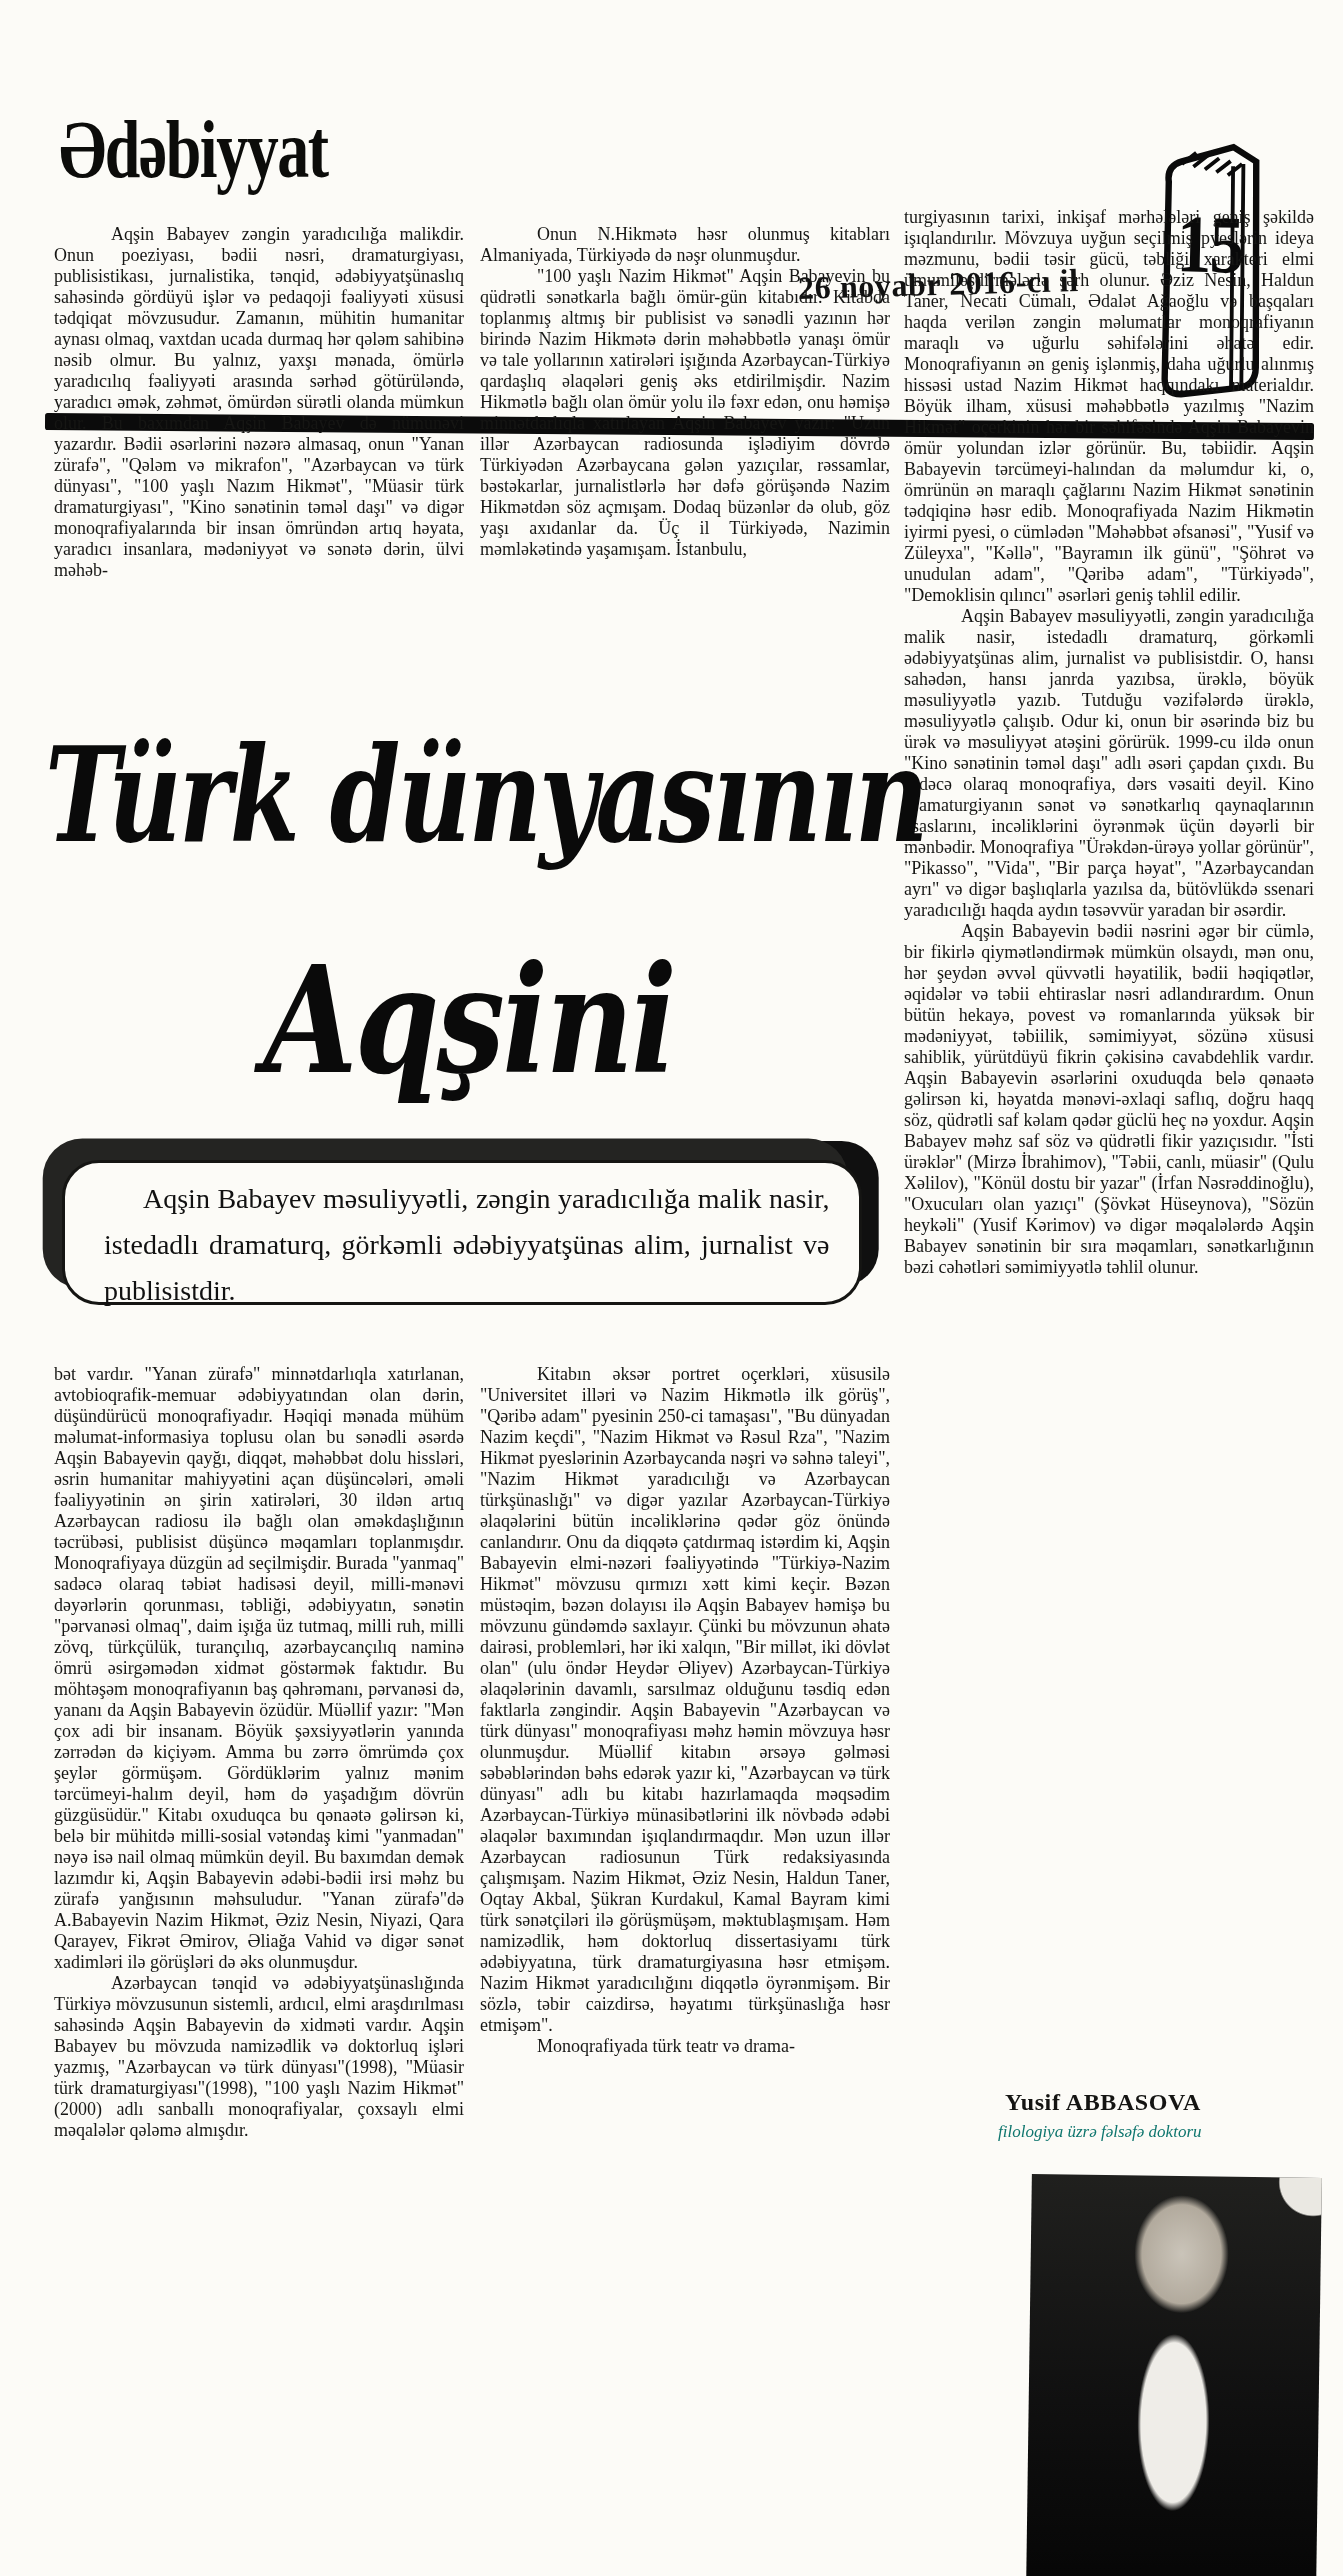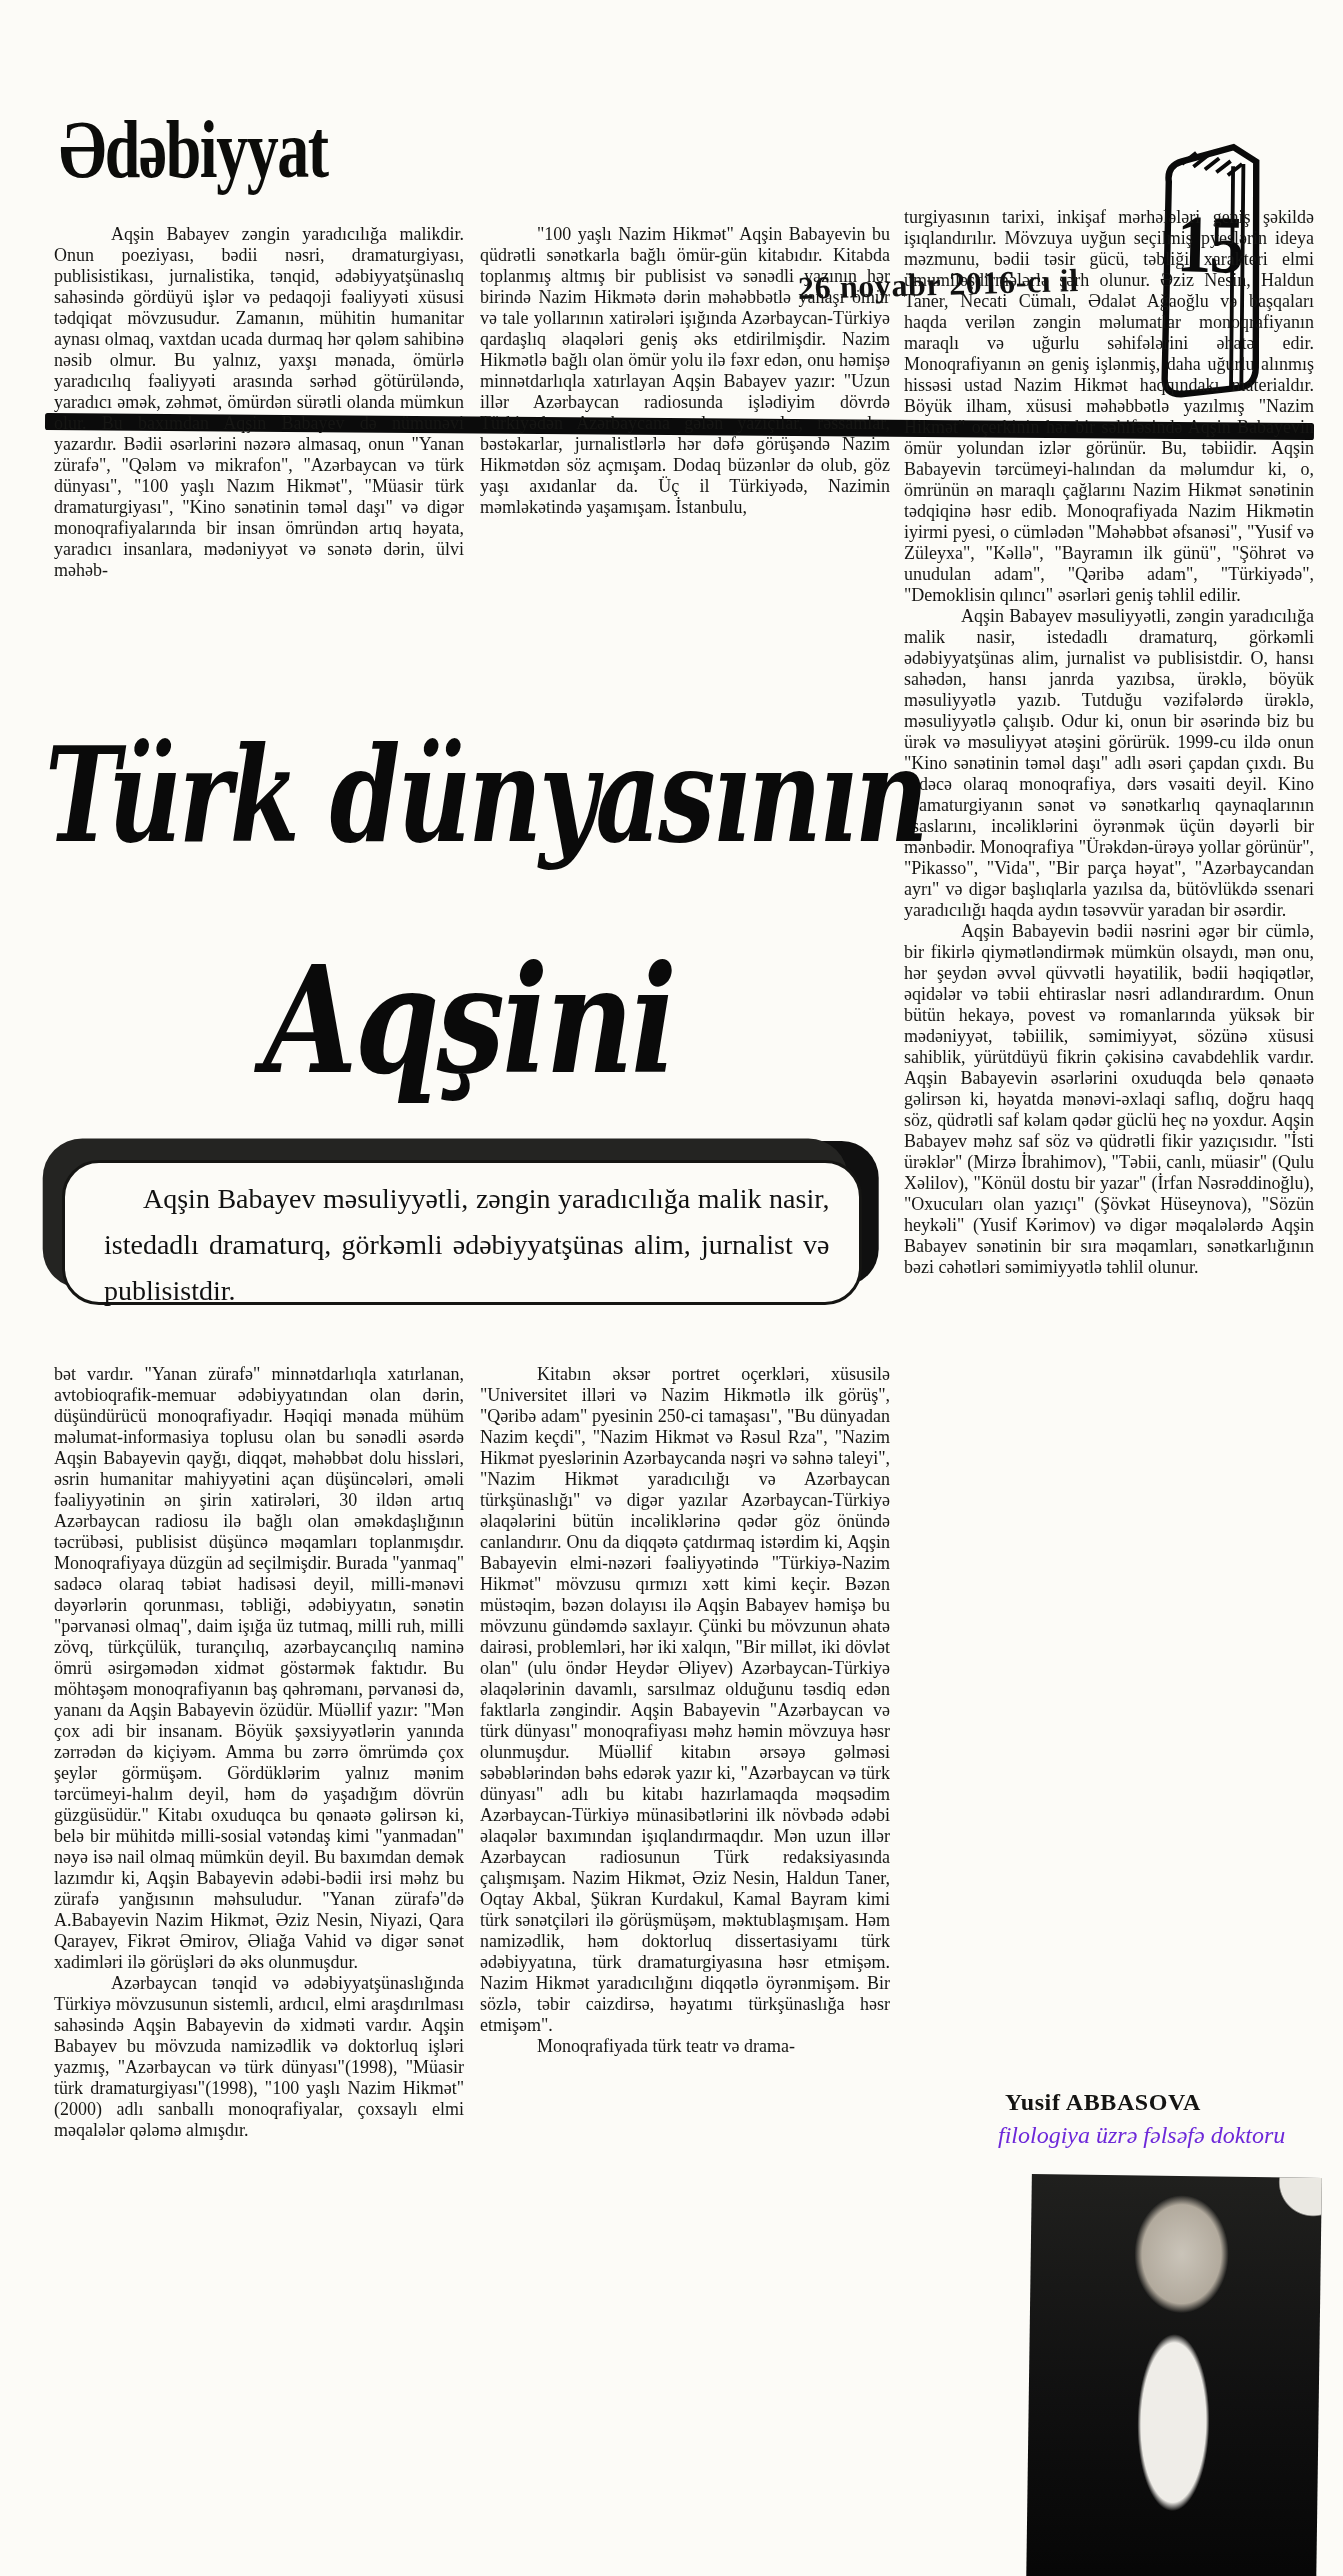--- a/index.html
+++ b/index.html
@@ -78,21 +78,21 @@
     font-size:28px;line-height:46px;
     text-align:justify;text-indent:39px;color:#111;
   }
   
   .byline-name{
     position:absolute;left:1005px;top:2089px;
     font-size:24px;font-weight:bold;letter-spacing:0.6px;white-space:nowrap;
   }
   .byline-role{
     position:absolute;left:998px;top:2122px;
-    font-size:24px;font-style:italic;white-space:nowrap;color:#6d28d9;
+    font-size:17px;font-style:italic;white-space:nowrap;color:#0f766e;
   }
   .portrait-photo{
     position:absolute;left:1029px;top:2176px;width:290px;height:411px;
     transform:rotate(0.8deg);
     background:
       radial-gradient(circle 55px at 97% 1%, #eae8e2 0 60%, rgba(0,0,0,0) 63%),
       radial-gradient(ellipse 76px 95px at 52% 19%, #cac4b9 0%, #b2aa9d 52%, rgba(0,0,0,0) 62%),
       radial-gradient(ellipse 59px 145px at 50% 60%, #efede8 0 55%, rgba(0,0,0,0) 61%),
       linear-gradient(180deg,#20201e 0%,#101010 55%,#060606 100%);
   }
@@ -116,20 +116,21 @@
     <div class="badge-num">15</div>
   </div>
 
   <div class="masthead-rule"></div>
 
   <div class="col col-1-top">
     <p>Aqşin Babayev zəngin yaradıcılığa malikdir. Onun poeziyası, bədii nəsri, dramaturgiyası, publisistikası, jurnalistika, tənqid, ədəbiyyatşünaslıq sahəsində gördüyü işlər və pedaqoji fəaliyyəti xüsusi tədqiqat mövzusudur. Zamanın, mühitin humanitar aynası olmaq, vaxtdan ucada durmaq hər qələm sahibinə nəsib olmur. Bu yalnız, yaxşı mənada, ömürlə yaradıcılıq fəaliyyəti arasında sərhəd götürüləndə, yaradıcı əmək, zəhmət, ömürdən sürətli olanda mümkun olur. Bu baxımdan Aqşin Babayev də nümunəvi yazardır. Bədii əsərlərini nəzərə almasaq, onun "Yanan zürafə", "Qələm və mikrafon", "Azərbaycan və türk dünyası", "100 yaşlı Nazım Hikmət", "Müasir türk dramaturgiyası", "Kino sənətinin təməl daşı" və digər monoqrafiyalarında bir insan ömründən artıq həyata, yaradıcı insanlara, mədəniyyət və sənətə dərin, ülvi məhəb-</p>
   </div>
 
   <div class="col col-2-top">
+    <p>Onun N.Hikmətə həsr olunmuş kitabları Almaniyada, Türkiyədə də nəşr olunmuşdur.</p>
     <p>"100 yaşlı Nazim Hikmət" Aqşin Babayevin bu qüdrətli sənətkarla bağlı ömür-gün kitabıdır. Kitabda toplanmış altmış bir publisist və sənədli yazının hər birində Nazim Hikmətə dərin məhəbbətlə yanaşı ömür və tale yollarının xatirələri işığında Azərbaycan-Türkiyə qardaşlıq əlaqələri geniş əks etdirilmişdir. Nazim Hikmətlə bağlı olan ömür yolu ilə fəxr edən, onu həmişə minnətdarlıqla xatırlayan Aqşin Babayev yazır: "Uzun illər Azərbaycan radiosunda işlədiyim dövrdə Türkiyədən Azərbaycana gələn yazıçılar, rəssamlar, bəstəkarlar, jurnalistlərlə hər dəfə görüşəndə Nazim Hikmətdən söz açmışam. Dodaq büzənlər də olub, göz yaşı axıdanlar da. Üç il Türkiyədə, Nazimin məmləkətində yaşamışam. İstanbulu,</p>
   </div>
 
   <div class="col col-3">
     <p class="cont">turgiyasının tarixi, inkişaf mərhələləri geniş şəkildə işıqlandırılır. Mövzuya uyğun seçilmiş pyeslərin ideya məzmunu, bədii təsir gücü, təbliği xarakteri elmi ümumiləşdirmələrlə şərh olunur. Əziz Nesin, Haldun Taner, Necati Cümalı, Ədalət Ağaoğlu və başqaları haqda verilən zəngin məlumatlar monoqrafiyanın maraqlı və uğurlu səhifələrini əhatə edir. Monoqrafiyanın ən geniş işlənmiş, daha uğurlu alınmış hissəsi ustad Nazim Hikmət haqqındakı materialdır. Böyük ilham, xüsusi məhəbbətlə yazılmış "Nazim Hikmət" oçerkinin hər bir səhifəsində Aqşin Babayevin ömür yolundan izlər görünür. Bu, təbiidir. Aqşin Babayevin tərcümeyi-halından da məlumdur ki, o, ömrünün ən maraqlı çağlarını Nazim Hikmət sənətinin tədqiqinə həsr edib. Monoqrafiyada Nazim Hikmətin iyirmi pyesi, o cümlədən "Məhəbbət əfsanəsi", "Yusif və Züleyxa", "Kəllə", "Bayramın ilk günü", "Şöhrət və unudulan adam", "Qəribə adam", "Türkiyədə", "Demoklisin qılıncı" əsərləri geniş təhlil edilir.</p>
     <p>Aqşin Babayev məsuliyyətli, zəngin yaradıcılığa malik nasir, istedadlı dramaturq, görkəmli ədəbiyyatşünas alim, jurnalist və publisistdir. O, hansı sahədən, hansı janrda yazıbsa, ürəklə, böyük məsuliyyətlə yazıb. Tutduğu vəzifələrdə ürəklə, məsuliyyətlə çalışıb. Odur ki, onun bir əsərində biz bu ürək və məsuliyyət atəşini görürük. 1999-cu ildə onun "Kino sənətinin təməl daşı" adlı əsəri çapdan çıxdı. Bu sadəcə olaraq monoqrafiya, dərs vəsaiti deyil. Kino dramaturgiyanın sənət və sənətkarlıq qaynaqlarının əsaslarını, incəliklərini öyrənmək üçün dəyərli bir mənbədir. Monoqrafiya "Ürəkdən-ürəyə yollar görünür", "Pikasso", "Vida", "Bir parça həyat", "Azərbaycandan ayrı" və digər başlıqlarla yazılsa da, bütövlükdə ssenari yaradıcılığı haqda aydın təsəvvür yaradan bir əsərdir.</p>
     <p>Aqşin Babayevin bədii nəsrini əgər bir cümlə, bir fikirlə qiymətləndirmək mümkün olsaydı, mən onu, hər şeydən əvvəl qüvvətli həyatilik, bədii həqiqətlər, əqidələr və təbii ehtiraslar nəsri adlandırardım. Onun bütün hekayə, povest və romanlarında yüksək bir mədəniyyət, təbiilik, səmimiyyət, sözünə xüsusi sahiblik, yürütdüyü fikrin çəkisinə cavabdehlik vardır. Aqşin Babayevin əsərlərini oxuduqda belə qənaətə gəlirsən ki, həyatda mənəvi-əxlaqi saflıq, doğru haqq söz, qüdrətli saf kəlam qədər güclü heç nə yoxdur. Aqşin Babayev məhz saf söz və qüdrətli fikir yazıçısıdır. "İsti ürəklər" (Mirzə İbrahimov), "Təbii, canlı, müasir" (Qulu Xəlilov), "Könül dostu bir yazar" (İrfan Nəsrəddinoğlu), "Oxucuları olan yazıçı" (Şövkət Hüseynova), "Sözün heykəli" (Yusif Kərimov) və digər məqalələrdə Aqşin Babayev sənətinin bir sıra məqamları, sənətkarlığının bəzi cəhətləri səmimiyyətlə təhlil olunur.</p>
   </div>
 
   <div class="feature-title-1">Türk dünyasının</div>

